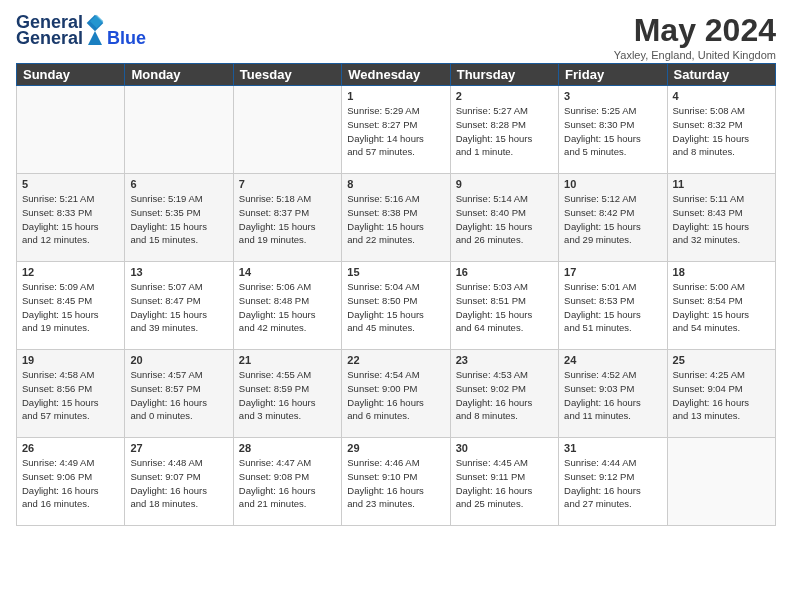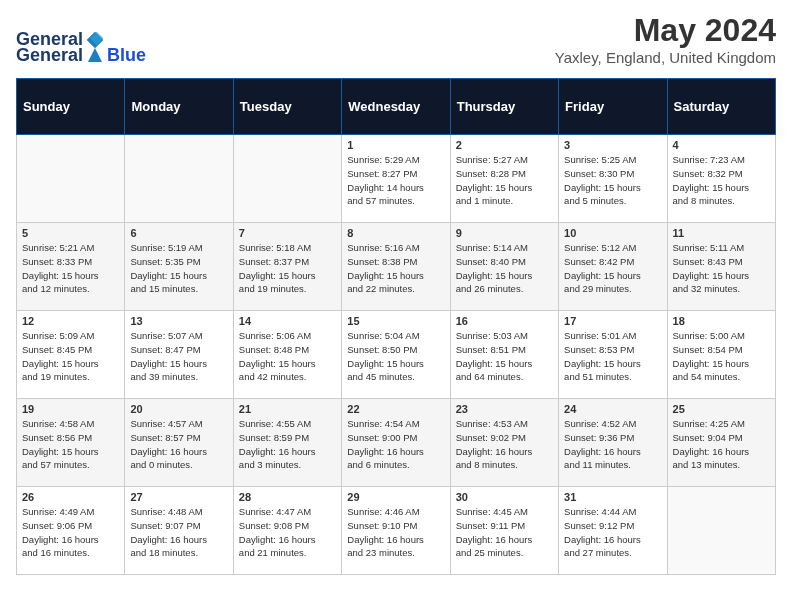--- a/index.html
+++ b/index.html
@@ -12,22 +12,22 @@
     }
     .page {
       width: 792px;
       height: 612px;
       padding: 12px 16px;
       background: #fff;
     }
     .header {
       display: flex;
       justify-content: space-between;
-      align-items: flex-end;
-      margin-bottom: 12px;
+      align-items: flex-start;
+      margin-bottom: 2px;
     }
     .logo {
       display: flex;
       flex-direction: column;
       align-items: flex-start;
     }
     .logo-text {
       display: flex;
       align-items: center;
       font-size: 18px;
@@ -42,33 +42,33 @@
     }
     .title-section {
       text-align: right;
     }
     .month-title {
       font-size: 32px;
       color: #333;
       font-weight: bold;
     }
     .location {
-      font-size: 15px;
+      font-size: 11px;
       color: #555;
     }
     .calendar-table {
       width: 100%;
       border-collapse: collapse;
       table-layout: fixed;
     }
     .calendar-table th {
-      background-color: #0f172a;
+      background-color: #404040;
       color: white;
       text-align: left;
-      padding: 20px 6px;
+      padding: 3px 6px;
       font-size: 13px;
       border: 1px solid #1a5a9a;
     }
     .calendar-table td {
       border: 1px solid #ccc;
       vertical-align: top;
       padding: 4px 5px;
       font-size: 9.5px;
       color: #333;
       height: 88px;
@@ -143,21 +143,21 @@
           <td>
             <span class="day-num">2</span>
             <div class="day-info"><span>Sunrise: 5:27 AM</span><br><span>Sunset: 8:28 PM</span><br><span>Daylight: 15 hours</span><br><span>and 1 minute.</span><br></div>
           </td>
           <td>
             <span class="day-num">3</span>
             <div class="day-info"><span>Sunrise: 5:25 AM</span><br><span>Sunset: 8:30 PM</span><br><span>Daylight: 15 hours</span><br><span>and 5 minutes.</span><br></div>
           </td>
           <td>
             <span class="day-num">4</span>
-            <div class="day-info"><span>Sunrise: 7:23 AM</span><br><span>Sunset: 8:32 PM</span><br><span>Daylight: 15 hours</span><br><span>and 8 minutes.</span><br></div>
+            <div class="day-info"><span>Sunrise: 5:08 AM</span><br><span>Sunset: 8:32 PM</span><br><span>Daylight: 15 hours</span><br><span>and 8 minutes.</span><br></div>
           </td>
         </tr>
         <tr>
           <td>
             <span class="day-num">5</span>
             <div class="day-info"><span>Sunrise: 5:21 AM</span><br><span>Sunset: 8:33 PM</span><br><span>Daylight: 15 hours</span><br><span>and 12 minutes.</span><br></div>
           </td>
           <td>
             <span class="day-num">6</span>
             <div class="day-info"><span>Sunrise: 5:19 AM</span><br><span>Sunset: 5:35 PM</span><br><span>Daylight: 15 hours</span><br><span>and 15 minutes.</span><br></div>
@@ -229,21 +229,21 @@
           <td>
             <span class="day-num">22</span>
             <div class="day-info"><span>Sunrise: 4:54 AM</span><br><span>Sunset: 9:00 PM</span><br><span>Daylight: 16 hours</span><br><span>and 6 minutes.</span><br></div>
           </td>
           <td>
             <span class="day-num">23</span>
             <div class="day-info"><span>Sunrise: 4:53 AM</span><br><span>Sunset: 9:02 PM</span><br><span>Daylight: 16 hours</span><br><span>and 8 minutes.</span><br></div>
           </td>
           <td>
             <span class="day-num">24</span>
-            <div class="day-info"><span>Sunrise: 4:52 AM</span><br><span>Sunset: 9:36 PM</span><br><span>Daylight: 16 hours</span><br><span>and 11 minutes.</span><br></div>
+            <div class="day-info"><span>Sunrise: 4:52 AM</span><br><span>Sunset: 9:03 PM</span><br><span>Daylight: 16 hours</span><br><span>and 11 minutes.</span><br></div>
           </td>
           <td>
             <span class="day-num">25</span>
             <div class="day-info"><span>Sunrise: 4:25 AM</span><br><span>Sunset: 9:04 PM</span><br><span>Daylight: 16 hours</span><br><span>and 13 minutes.</span><br></div>
           </td>
         </tr>
         <tr>
           <td>
             <span class="day-num">26</span>
             <div class="day-info"><span>Sunrise: 4:49 AM</span><br><span>Sunset: 9:06 PM</span><br><span>Daylight: 16 hours</span><br><span>and 16 minutes.</span><br></div>

